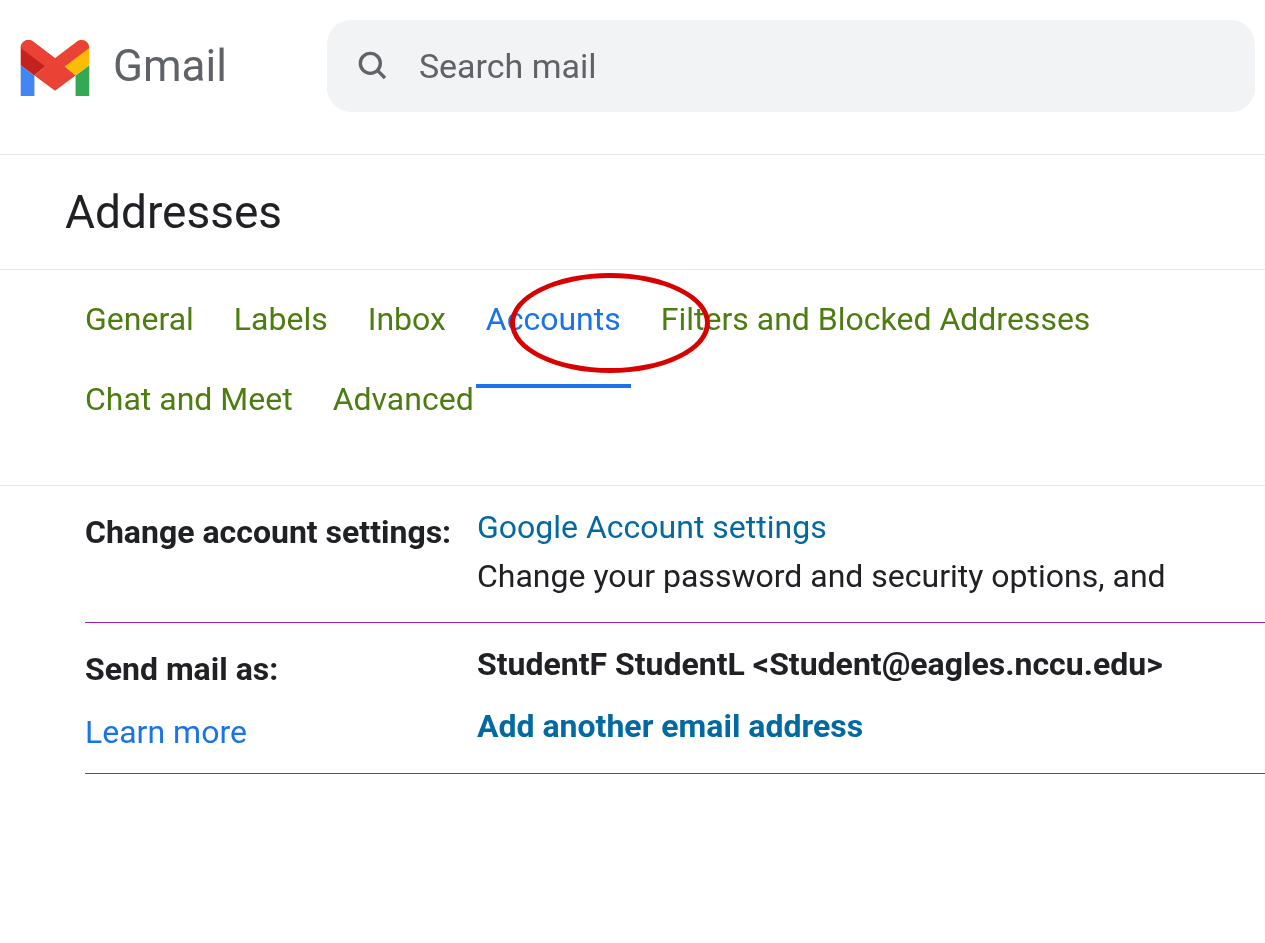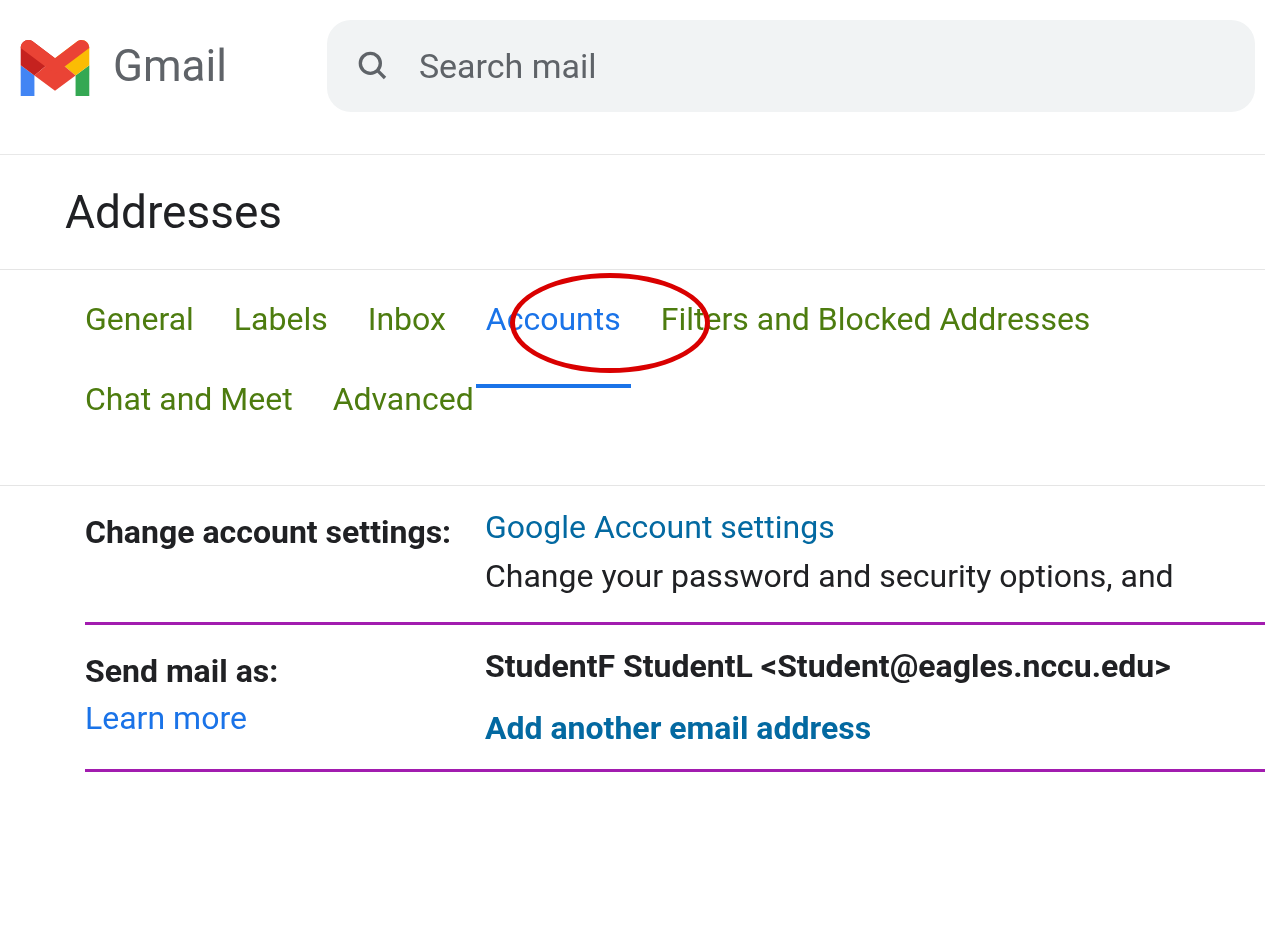--- a/index.html
+++ b/index.html
@@ -113,22 +113,22 @@
       left: 510px;
       top: 3px;
       pointer-events: none;
     }
     .settings-body {
       padding: 0 0 0 85px;
     }
     .setting-row {
       display: flex;
       padding: 22px 0;
-      border-bottom: 3px solid #a21caf;
-      gap: 20px;
+      border-bottom: 1px solid #a21caf;
+      gap: 12px;
     }
     .setting-label-col {
       width: 380px;
       flex-shrink: 0;
     }
     .setting-label {
       font-size: 32px;
       color: #202124;
       font-weight: 700;
       line-height: 1.5;
@@ -161,21 +161,21 @@
     .email-identity {
       font-size: 32px;
       font-weight: 700;
       color: #202124;
       margin-bottom: 24px;
     }
     .learn-more {
       font-size: 32px;
       color: #1a73e8;
       cursor: pointer;
-      margin-top: 4px;
+      margin-top: 20px;
       display: inline-block;
     }
   </style>
 </head>
 <body>
 
 <div class="header">
   <div class="logo-wrap">
     <svg class="gmail-logo" viewBox="0 0 92 70">
       <path d="M6 70 L6 34 L22 46 L22 70 Z" fill="#4285F4"></path>

